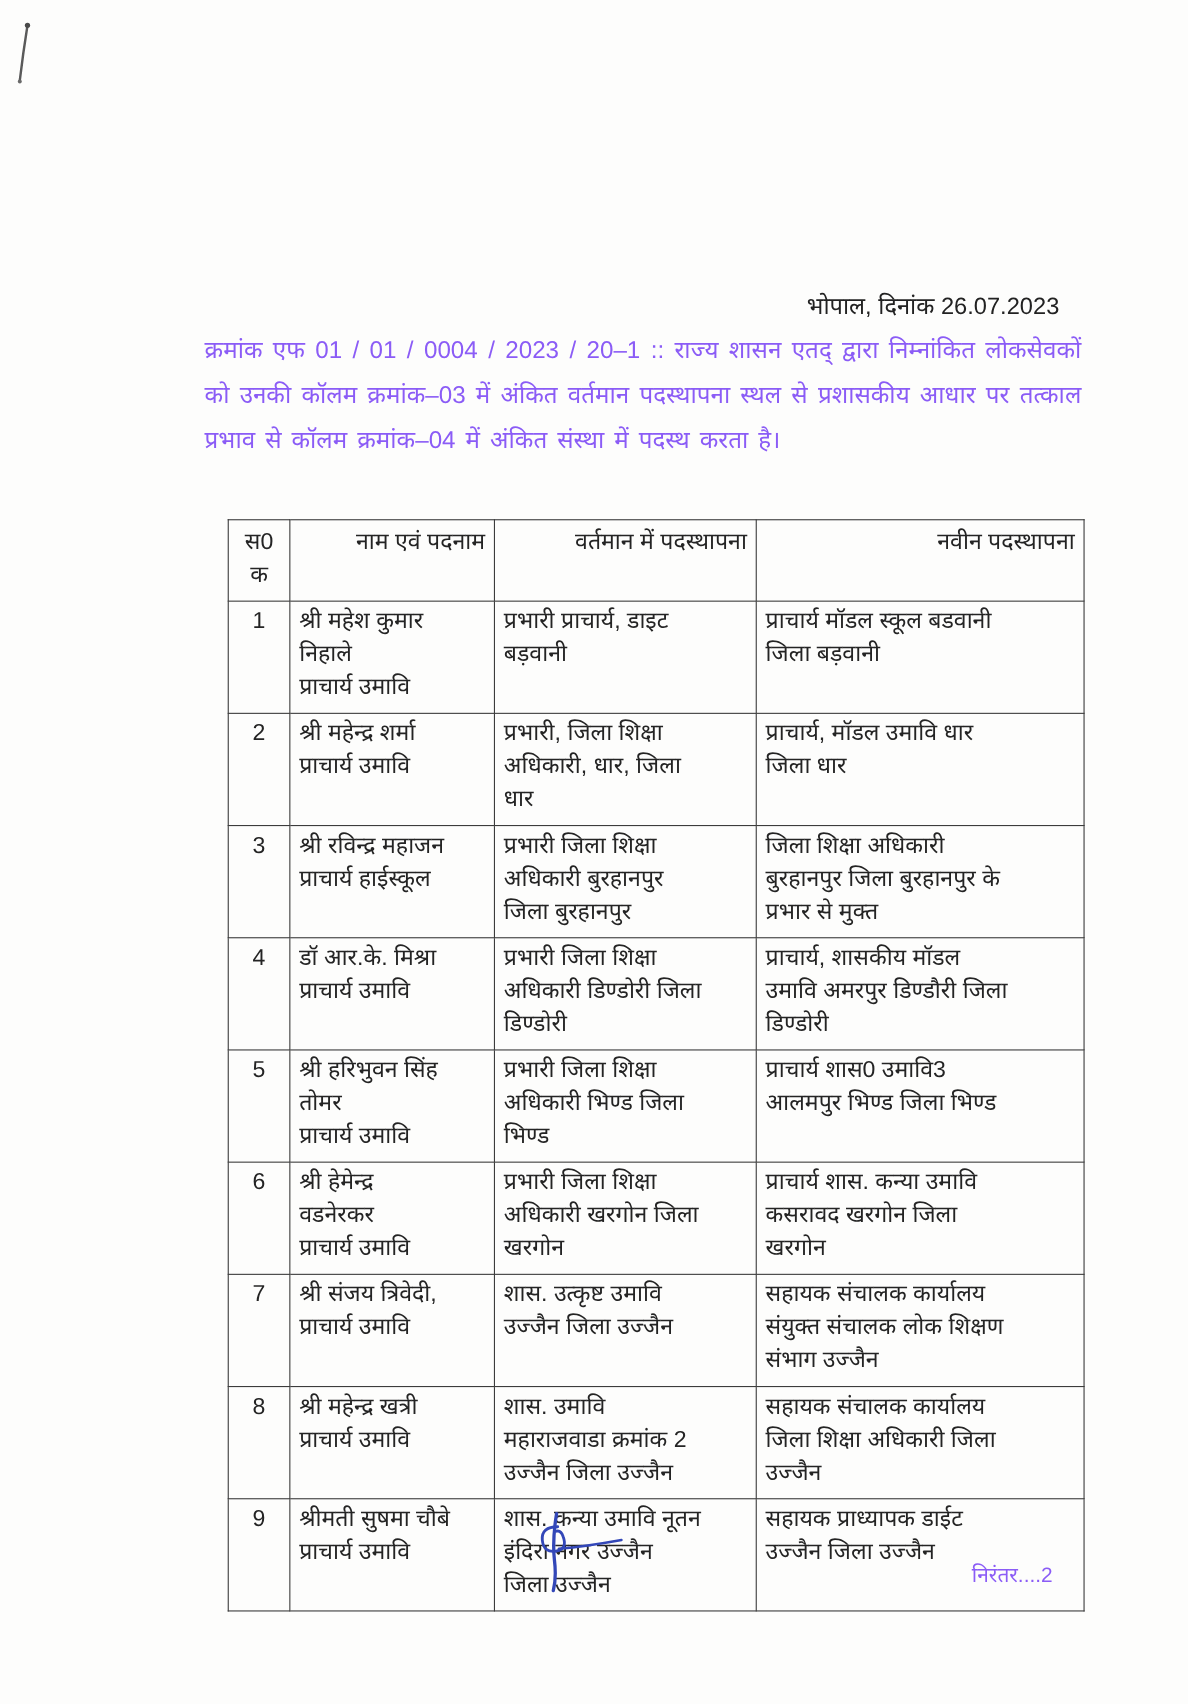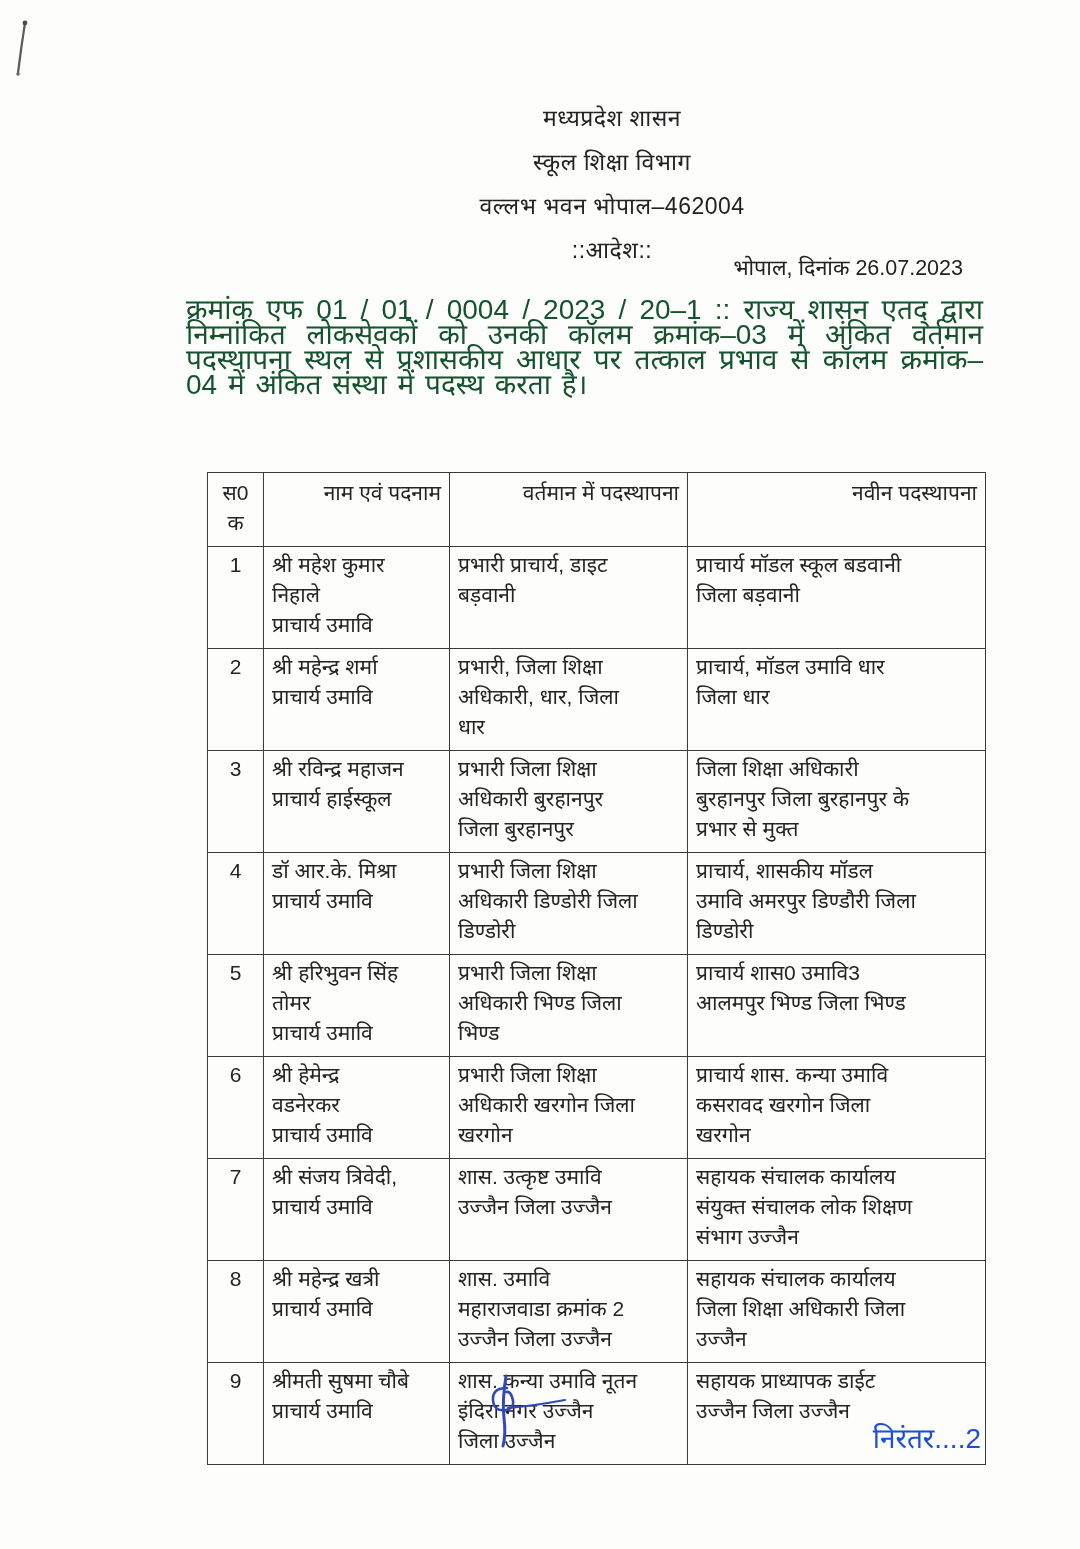--- a/index.html
+++ b/index.html
@@ -29,35 +29,35 @@
     left: 144px;
     width: 936px;
     text-align: center;
     font-size: 23px;
     line-height: 44px;
     letter-spacing: 0.5px;
     color: #222;
   }
   .date-line {
     position: absolute;
-    top: 252px;
+    top: 262px;
     right: 117px;
     font-size: 21.5px;
     color: #222;
   }
   .order-para {
     position: absolute;
     top: 297px;
     left: 186px;
     width: 797px;
-    font-size: 28px;
-    line-height: 25px;
+    font-size: 22px;
+    line-height: 41px;
     text-align: justify;
     word-spacing: 3px;
-    color: #14532d;
+    color: #8b5cf6;
   }
   table.order-table {
     position: absolute;
     top: 472px;
     left: 207px;
     width: 778px;
     border-collapse: collapse;
     table-layout: fixed;
   }
   .order-table th, .order-table td {
@@ -77,42 +77,36 @@
   .signature {
     position: absolute;
     top: 1366px;
     left: 462px;
     width: 130px;
     height: 92px;
   }
   .continuation {
     position: absolute;
     top: 1418px;
-    right: 99px;
-    font-size: 28px;
-    color: #1d4ed8;
+    right: 123px;
+    font-size: 19px;
+    color: #8b5cf6;
   }
 </style>
 </head>
 <body>
 
 <div class="page">
 
   <svg class="corner-mark" viewBox="0 0 40 70">
     <path d="M 17 5 Q 13 30 10 55" stroke="#5a5a5a" stroke-width="2.2" fill="none" stroke-linecap="round"></path>
     <circle cx="17" cy="5" r="2.4" fill="#4a4a4a"></circle>
     <circle cx="10" cy="56" r="1.8" fill="#6a6a6a"></circle>
   </svg>
 
-  <div class="doc-header">
-    <div>मध्यप्रदेश शासन</div>
-    <div>स्कूल शिक्षा विभाग</div>
-    <div>वल्लभ भवन भोपाल–462004</div>
-    <div>::आदेश::</div>
-  </div>
 
   <div class="date-line">भोपाल, दिनांक 26.07.2023</div>
 
   <p class="order-para">क्रमांक एफ 01 / 01 / 0004 / 2023 / 20–1 :: राज्य शासन एतद् द्वारा निम्नांकित लोकसेवकों को उनकी कॉलम क्रमांक–03 में अंकित वर्तमान पदस्थापना स्थल से प्रशासकीय आधार पर तत्काल प्रभाव से कॉलम क्रमांक–04 में अंकित संस्था में पदस्थ करता है।</p>
 
   <table class="order-table">
     <colgroup>
       <col style="width:56px">
       <col style="width:186px">
       <col style="width:238px">

